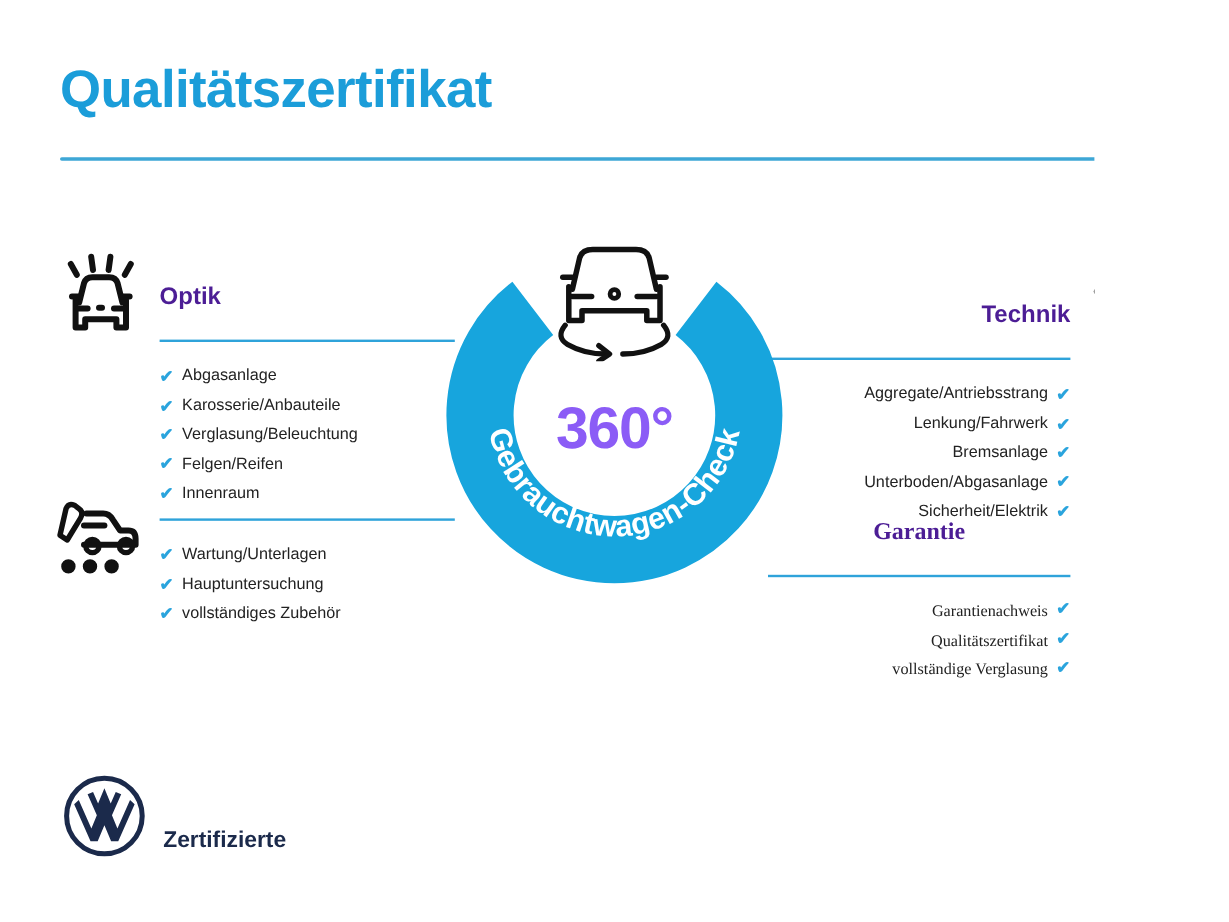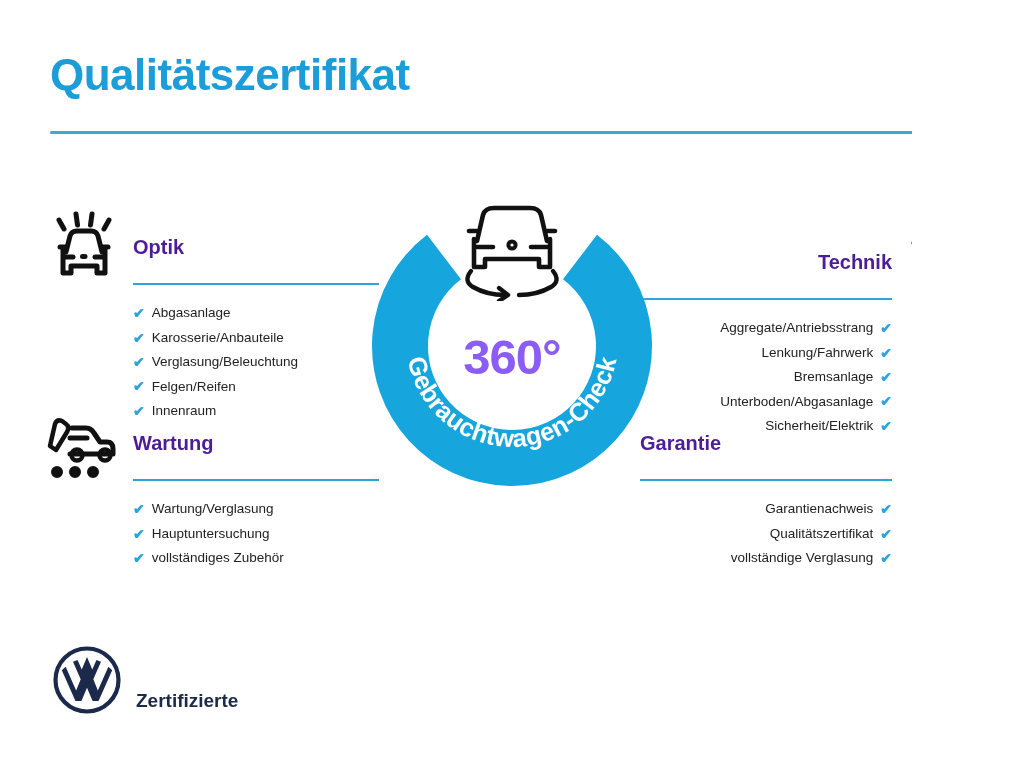--- a/index.html
+++ b/index.html
@@ -42,21 +42,21 @@
     border-radius: 2px;
   }
 
   
   .section {
     position: absolute;
   }
   .sec-optik    { left: 133px; top: 236px; width: 246px; }
   .sec-wartung  { left: 133px; top: 432px; width: 246px; }
   .sec-technik  { left: 640px; top: 251px; width: 252px; text-align: right; }
-  .sec-garantie { left: 640px; top: 432px; width: 252px; text-align: left; }
+  .sec-garantie { left: 640px; top: 432px; width: 252px; text-align: center; font-family: Liberation Serif, serif; }
 
   .sec-heading {
     font-size: 20px;
     font-weight: 700;
     color: #4c1d95;
     line-height: 1.1;
     padding-bottom: 25px;
     white-space: nowrap;
   }
   .sec-rule {
@@ -204,26 +204,25 @@
       <path d="M26 12 L40 12 Q45 12 48 17 L54 26 L61 26 Q67 26 67 33 L67 38 L24 38"></path>
       <path d="M24 22 L41 22"></path>
       <circle cx="31" cy="39" r="5.5" stroke-width="4.5"></circle>
       <circle cx="59" cy="39" r="5.5" stroke-width="4.5"></circle>
       <circle cx="11" cy="56" r="4.5" fill="#111" stroke-width="3"></circle>
       <circle cx="29" cy="56" r="4.5" fill="#111" stroke-width="3"></circle>
       <circle cx="47" cy="56" r="4.5" fill="#111" stroke-width="3"></circle>
     </svg>
   </div>
   <div class="section sec-wartung">
-    <div class="sec-heading">Wartung</div>
     <div class="sec-rule"></div>
     <ul class="sec-list left">
       <li>
         <span class="tick">✔</span>
-        <span>Wartung/Verglasung</span>
+        <span>Wartung/Unterlagen</span>
       </li>
       <li>
         <span class="tick">✔</span>
         <span>Hauptuntersuchung</span>
       </li>
       <li>
         <span class="tick">✔</span>
         <span>vollständiges Zubehör</span>
       </li>
     </ul>

